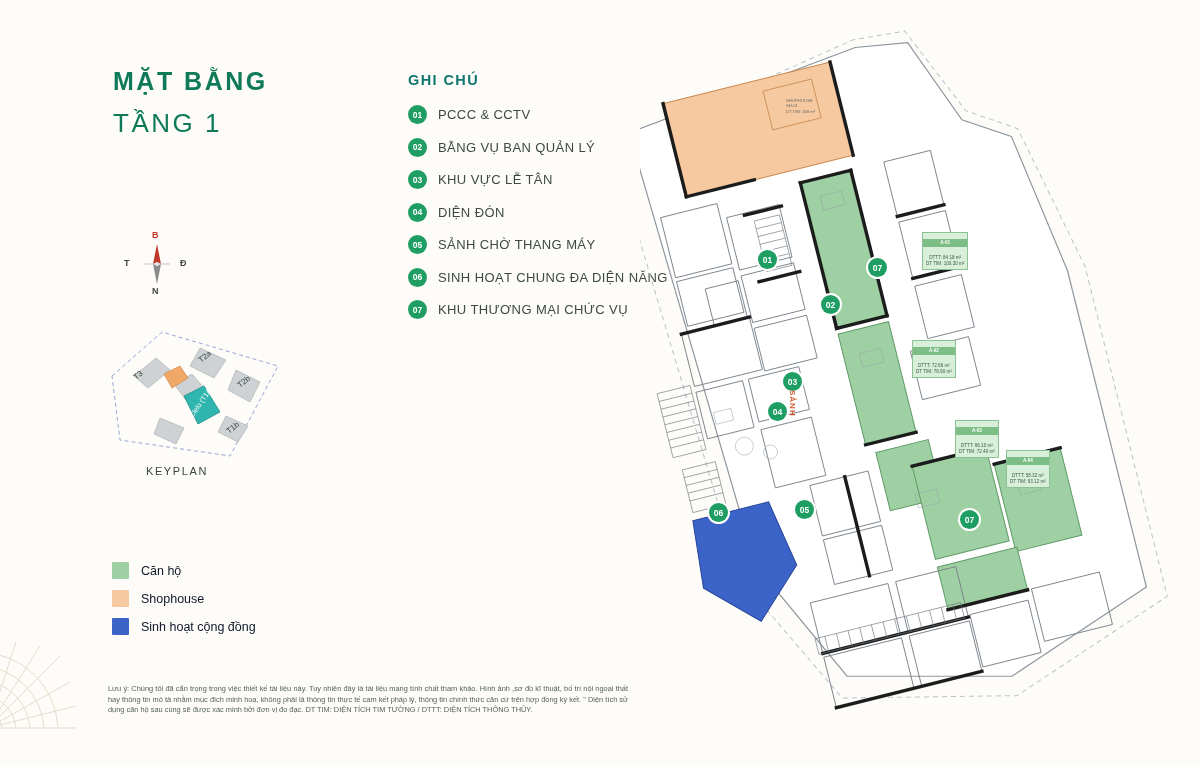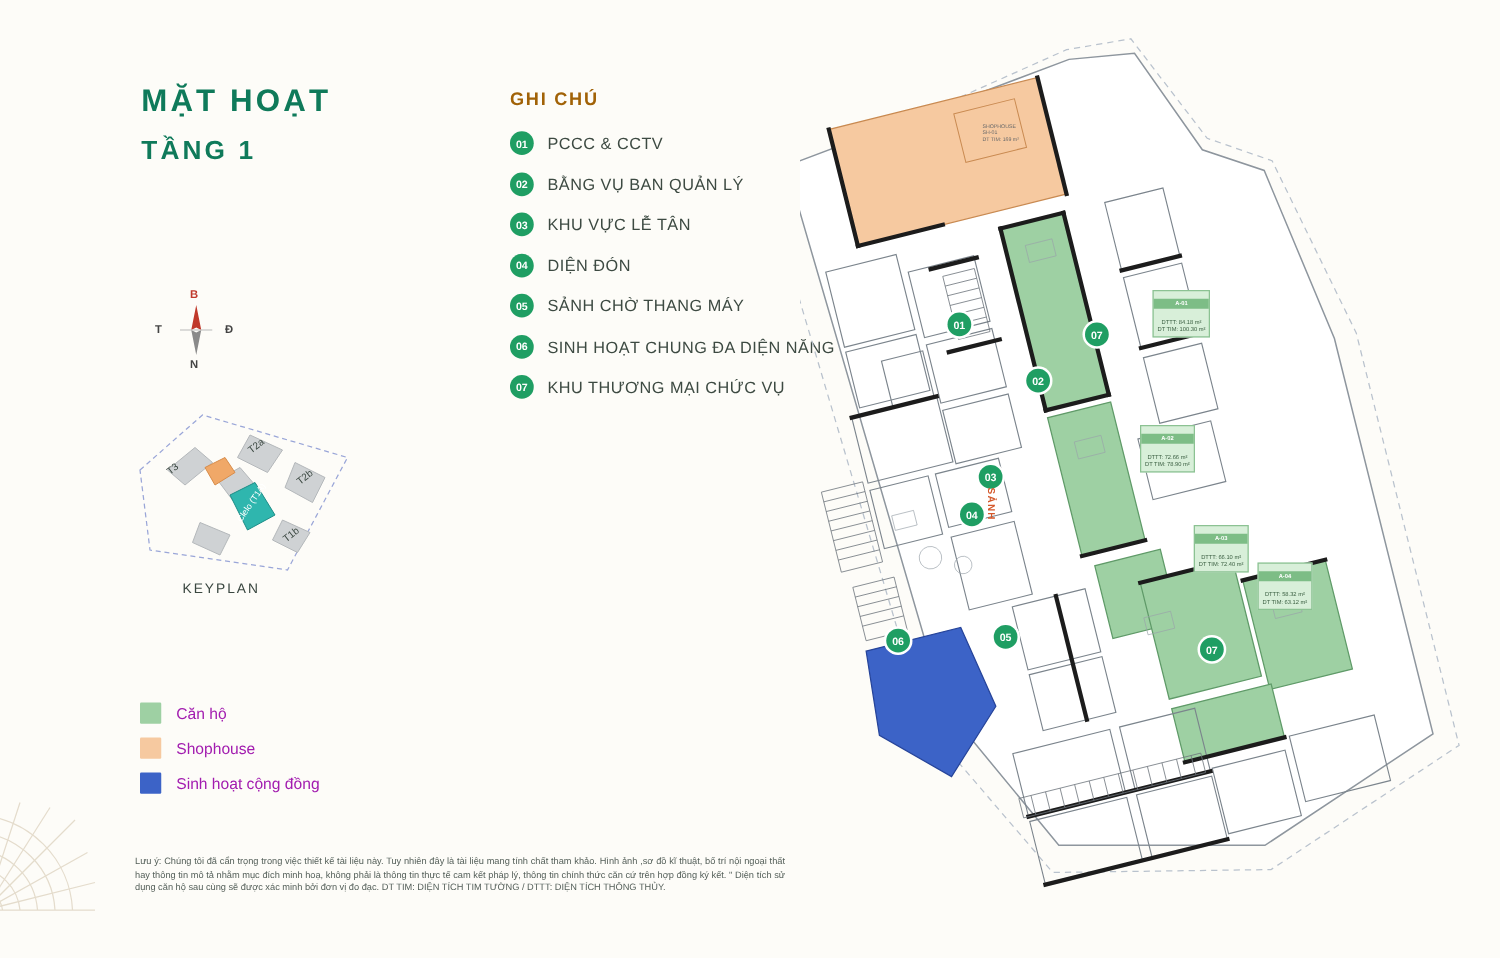--- a/index.html
+++ b/index.html
@@ -13,21 +13,21 @@
   }
   .page{position:absolute;inset:0;}
 
   
   .title-block{position:absolute;left:113px;top:68px;}
   .title-line1{
     font-size:25px;font-weight:bold;letter-spacing:2.5px;color:#0f7a5a;
     line-height:1.1;
   }
   .title-line2{
-    font-size:21px;font-weight:bold;letter-spacing:2.5px;color:#0f7a5a;
+    font-size:26px;font-weight:normal;letter-spacing:2.5px;color:#0f7a5a;
     margin-top:13px;line-height:1.1;
   }
 
   
   .compass{position:absolute;left:118px;top:232px;width:110px;height:66px;}
   .compass .lbl{position:absolute;font-size:9px;color:#444;font-weight:bold;}
   .compass .n{left:34px;top:-2px;color:#c0392b;}
   .compass .s{left:34px;top:54px;}
   .compass .w{left:6px;top:26px;}
   .compass .e{left:62px;top:26px;}
@@ -38,36 +38,36 @@
   .keyplan svg{display:block;}
   .keyplan-label{
     position:absolute;left:46px;top:147px;font-size:11px;letter-spacing:1.6px;
     color:#3a4740;font-weight:normal;
   }
 
   
   .legend{position:absolute;left:112px;top:562px;}
   .legend-row{display:flex;align-items:center;margin-bottom:11px;}
   .legend-swatch{width:17px;height:17px;margin-right:12px;border-radius:1px;}
-  .legend-text{font-size:12.5px;color:#a21caf;}
+  .legend-text{font-size:12.5px;color:#0f172a;}
 
   
   .note{
     position:absolute;left:108px;top:684px;width:520px;
     font-size:7.4px;line-height:1.45;color:#55605a;text-align:justify;
   }
   .note b{font-weight:normal;}
 
   
   .sunburst{position:absolute;left:-20px;top:632px;width:110px;height:110px;opacity:.9;}
 
   
   .notes-block{position:absolute;left:408px;top:72px;width:250px;}
   .notes-title{
-    font-size:14.5px;font-weight:bold;letter-spacing:1.4px;color:#a16207;
+    font-size:14.5px;font-weight:bold;letter-spacing:1.4px;color:#0f766e;
     margin-bottom:17px;
   }
   .note-item{display:flex;align-items:center;margin-bottom:13.5px;}
   .note-badge{
     width:19px;height:19px;border-radius:50%;
     background:#1f9e63;color:#fff;font-size:8.5px;font-weight:bold;
     display:flex;align-items:center;justify-content:center;
     margin-right:11px;flex:0 0 auto;
   }
   .note-text{font-size:13px;font-weight:normal;letter-spacing:.4px;color:#3d4a42;white-space:nowrap;}
@@ -93,21 +93,21 @@
   }
   .areatag .hd{background:#7dbd86;color:#fff;display:block;margin:-2px -3px 1px;padding:1px 0;font-weight:bold;}
   .tiny-txt{position:absolute;font-size:4.2px;color:#6a6a6a;line-height:1.3;white-space:pre-line;}
 </style>
 </head>
 <body>
 
 <div class="page">
 
   <div class="title-block">
-    <div class="title-line1">MẶT HOẠT</div>
+    <div class="title-line1">MẶT BẰNG</div>
     <div class="title-line2">TẦNG 1</div>
   </div>
 
   <div class="compass">
     <span class="lbl n">B</span>
     <span class="lbl s">N</span>
     <span class="lbl w">T</span>
     <span class="lbl e">Đ</span>
     <svg class="needle" viewBox="0 0 26 44">
       <polygon points="13,2 17,22 13,20 9,22" fill="#c0392b"></polygon>

